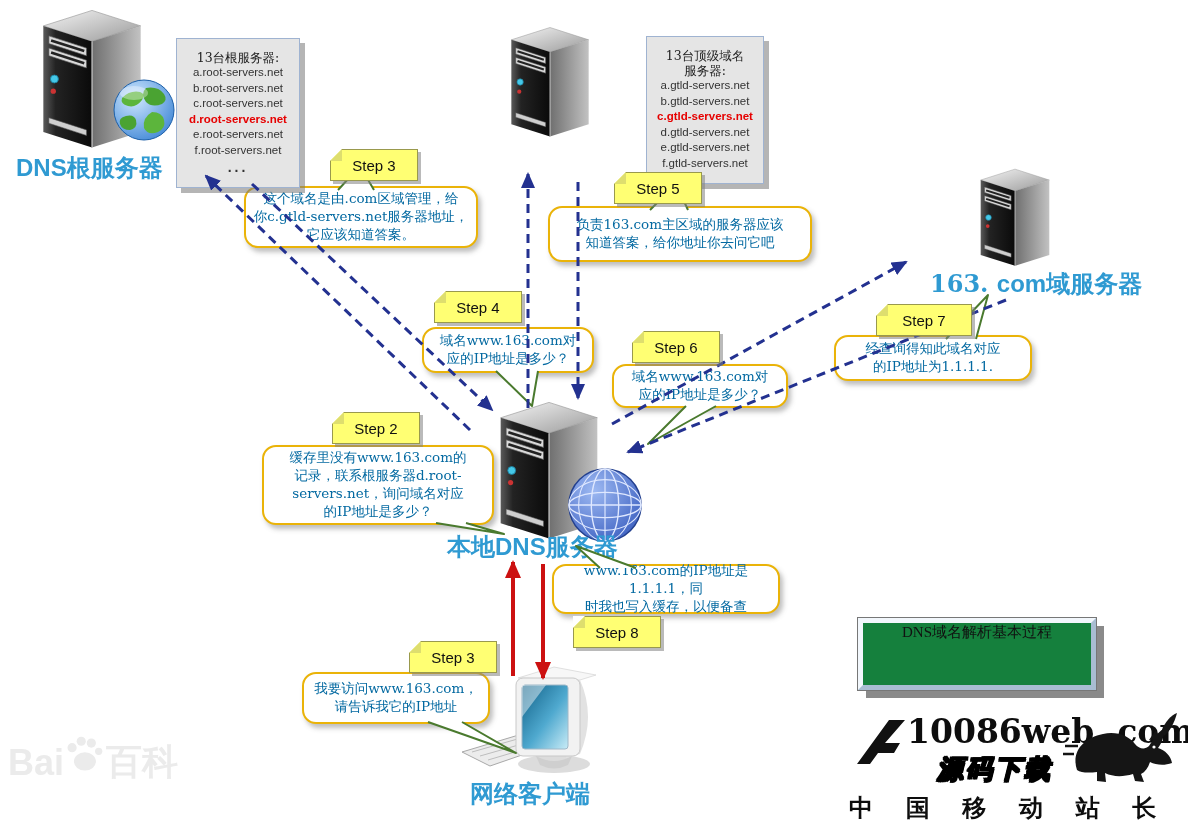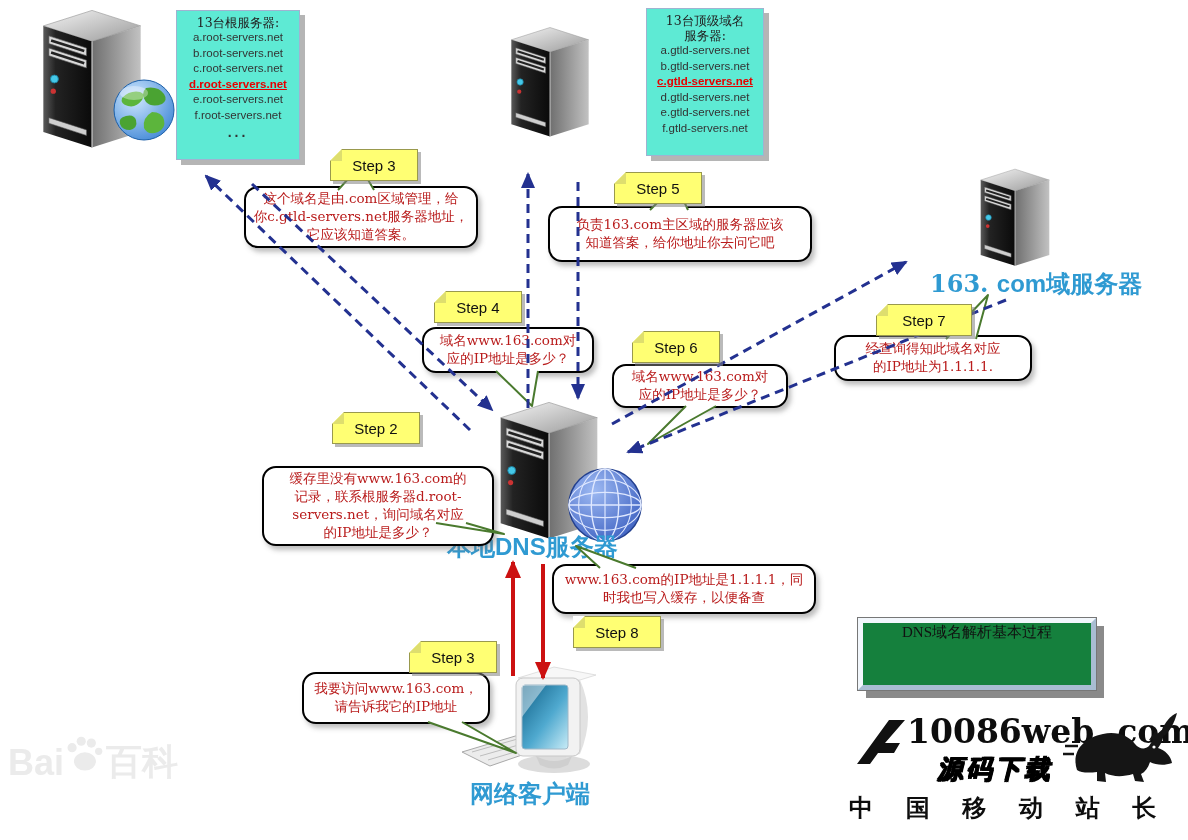--- a/index.html
+++ b/index.html
@@ -6,31 +6,31 @@
   .stage{position:relative;width:1188px;height:840px;background:#ffffff;overflow:hidden;
          font-family:"Liberation Sans",sans-serif;}
   .layer{position:absolute;left:0;top:0;pointer-events:none;}
   
   .icon{position:absolute;z-index:10;}
   
   .node-label{position:absolute;z-index:12;font-size:24px;color:#2f9ad2;white-space:nowrap;}
   .node-label .lat{font-family:"Liberation Sans",sans-serif;font-weight:bold;}
   .node-label .cjk{font-family:"DejaVu Serif",serif;font-weight:bold;}
   
-  .info-box{position:absolute;z-index:18;background:#5eead4;border:1px solid #9fb3d1;
+  .info-box{position:absolute;z-index:18;background:#e5e5e5;border:1px solid #9fb3d1;
             box-shadow:5px 5px 0 rgba(120,120,120,.55);text-align:center;color:#333;
-            padding-top:4px;box-sizing:border-box;}
+            padding-top:11px;box-sizing:border-box;margin-top:28px;}
   .info-title{font-size:12.5px;color:#222;font-family:"DejaVu Serif",serif;line-height:15px;}
   .info-item{font-size:11.5px;line-height:15.5px;color:#333;font-family:"Liberation Sans",sans-serif;}
-  .info-item.hl{color:#e60000;font-weight:bold;text-decoration:underline;}
+  .info-item.hl{color:#e60000;font-weight:bold;}
   .info-more{font-size:14px;font-weight:bold;letter-spacing:3px;line-height:18px;}
   
-  .bubble{position:absolute;z-index:15;background:#fff;border:2px solid #000000;border-radius:14px;
+  .bubble{position:absolute;z-index:15;background:#fff;border:2px solid #eab308;border-radius:14px;
           box-shadow:3px 4px 5px rgba(110,110,110,.45);padding:4px 6px;box-sizing:border-box;
-          font-family:"DejaVu Serif",serif;font-size:13.5px;line-height:1.32;color:#b91c1c;
+          font-family:"DejaVu Serif",serif;font-size:13.5px;line-height:1.32;color:#0369a1;
           text-align:center;white-space:pre-line;display:flex;align-items:center;justify-content:center;}
   
   .note{position:absolute;z-index:30;width:88px;height:32px;background:#ffff73;
         border:1px solid #99994d;box-shadow:3px 3px 0 rgba(130,130,130,.55);
         display:flex;align-items:center;justify-content:center;
         font-size:15px;color:#111;box-sizing:border-box;}
   .note::before{content:"";position:absolute;left:-1px;top:-1px;width:12px;height:12px;
         background:#ffffff;clip-path:polygon(0 0,100% 0,0 100%);}
   .note::after{content:"";position:absolute;left:-1px;top:-1px;width:12px;height:12px;
         background:#dede6e;clip-path:polygon(100% 0,0 100%,100% 100%);}
@@ -39,21 +39,21 @@
         background:#15803d;border-top:5px solid #f2f7fc;border-left:5px solid #f2f7fc;
         border-right:5px solid #a8bdd2;border-bottom:5px solid #a8bdd2;outline:1px solid #777;
         box-shadow:8px 8px 0 #8a8a8a;display:flex;align-items:flex-start;justify-content:center;
         font-size:15px;color:#111;box-sizing:border-box;font-family:Liberation Serif, serif;}
   
   .logo{position:absolute;z-index:18;left:845px;top:700px;width:345px;height:138px;}
   .logo .amark{position:absolute;left:10px;top:18px;}
   .logo-domain{position:absolute;left:62px;top:12px;font-family:"DejaVu Serif",serif;
         font-weight:bold;font-size:33px;color:#0d0d0d;white-space:nowrap;}
   .logo .rhino{position:absolute;left:216px;top:6px;}
-  .logo-sub{position:absolute;left:92px;top:52px;font-style:italic;font-weight:normal;font-size:26px;
+  .logo-sub{position:absolute;left:92px;top:52px;font-style:italic;font-weight:bold;font-size:26px;
         color:#000000;letter-spacing:3px;-webkit-text-stroke:1.3px #000;
         text-shadow:1px 1px 0 #000,-1px 1px 0 #000,1px -1px 0 #000,-1px -1px 0 #000;}
   .logo-bottom{position:absolute;left:4px;top:92px;font-weight:bold;font-size:24px;
         letter-spacing:13px;color:#0d0d0d;white-space:nowrap;}
   
   .watermark{position:absolute;z-index:1;left:8px;top:738px;display:flex;align-items:center;
         font-weight:bold;font-size:36px;color:#ebebeb;}
   .watermark .paw{margin:-16px 0 0 -2px;}
 </style>
 </head>
@@ -200,20 +200,23 @@
     <div class="info-title">13台顶级域名</div>
     <div class="info-title">服务器:</div>
     <div class="info-item">a.gtld-servers.net</div>
     <div class="info-item">b.gtld-servers.net</div>
     <div class="info-item hl">c.gtld-servers.net</div>
     <div class="info-item">d.gtld-servers.net</div>
     <div class="info-item">e.gtld-servers.net</div>
     <div class="info-item">f.gtld-servers.net</div>
   </div>
 
+  <div class="node-label" style="left:16px;top:152px">
+    <span class="lat">DNS</span><span class="cjk">根服务器</span>
+  </div>
   <div class="node-label" style="left:930px;top:268px">
     <span class="cjk">163. </span><span class="lat">com</span><span class="cjk">域服务器</span>
   </div>
   <div class="node-label" style="left:447px;top:531px">
     <span class="cjk">本地</span><span class="lat">DNS</span><span class="cjk">服务器</span>
   </div>
   <div class="node-label" style="left:470px;top:778px">
     <span class="cjk">网络客户端</span>
   </div>
 
@@ -221,25 +224,25 @@
 你c.gtld-servers.net服务器地址，
 它应该知道答案。</div>
   <div class="bubble" style="left:548px;top:206px;width:264px;height:56px">负责163.com主区域的服务器应该
 知道答案，给你地址你去问它吧</div>
   <div class="bubble" style="left:422px;top:327px;width:172px;height:46px">域名www.163.com对
 应的IP地址是多少？</div>
   <div class="bubble" style="left:612px;top:364px;width:176px;height:44px">域名www.163.com对
 应的IP地址是多少？</div>
   <div class="bubble" style="left:834px;top:335px;width:198px;height:46px">经查询得知此域名对应
 的IP地址为1.1.1.1.</div>
-  <div class="bubble" style="left:262px;top:466px;width:232px;height:80px">缓存里没有www.163.com的
+  <div class="bubble" style="left:262px;top:445px;width:232px;height:80px">缓存里没有www.163.com的
 记录，联系根服务器d.root-
 servers.net，询问域名对应
 的IP地址是多少？</div>
-  <div class="bubble" style="left:552px;top:564px;width:264px;height:50px">www.163.com的IP地址是1.1.1.1，同
+  <div class="bubble" style="left:552px;top:564px;width:228px;height:50px">www.163.com的IP地址是1.1.1.1，同
 时我也写入缓存，以便备查</div>
   <div class="bubble" style="left:302px;top:672px;width:188px;height:52px">我要访问www.163.com，
 请告诉我它的IP地址</div>
 
   <svg class="layer" width="1188" height="840" style="z-index:16">
     <g fill="#ffffff" stroke="#4a7a2e" stroke-width="2" stroke-linejoin="round">
       <path d="M338,190 L360,166 L374,190"></path>
       <path d="M650,210 L676,184 L688,210"></path>
       <path d="M496,371 L532,406 L538,371"></path>
       <path d="M686,406 L648,444 L716,406"></path>

